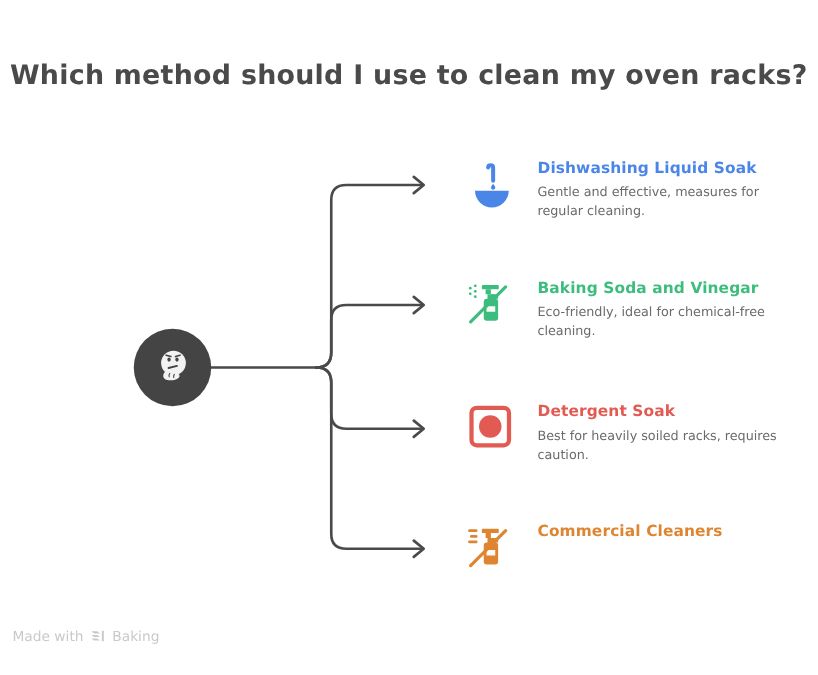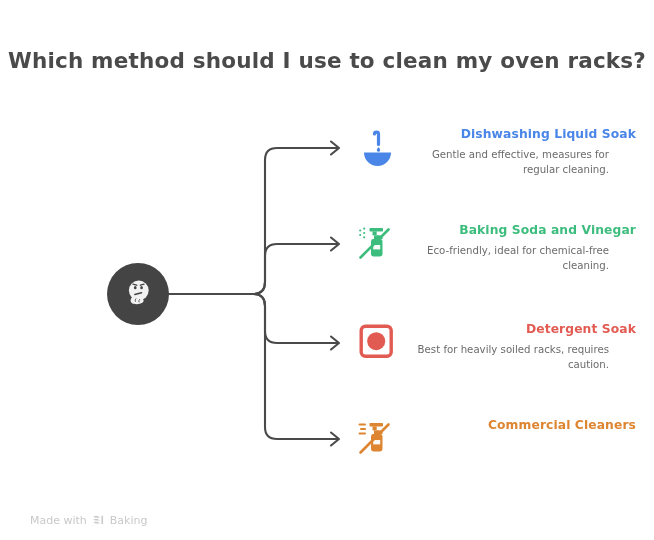--- a/index.html
+++ b/index.html
@@ -57,24 +57,23 @@
     border-radius: 50%;
     background: #444444;
     display: flex;
     align-items: center;
     justify-content: center;
   }
 
   
   .branch {
     position: absolute;
-    left: 356px;
+    left: 372px;
     width: 280px;
     display: block;
-    text-align: right;
   }
   .branch-icon {
     position: absolute;
     left: 0;
     top: 0;
     width: 42px;
     height: 42px;
     display: flex;
     align-items: flex-start;
     justify-content: center;
@@ -97,31 +96,30 @@
     font-weight: 400;
     line-height: 14.5px;
     color: #6b6b6b;
     margin: 0;
     width: 195px;
   }
 
   
   #footer {
     position: absolute;
-    left: 30px;
+    left: 10px;
     top: 503px;
     display: flex;
     align-items: flex-start;
     gap: 5px;
     color: #c9c9c9;
     font-family: "DejaVu Sans", sans-serif;
     font-size: 11px;
     font-weight: 400;
     user-select: none;
-    margin-top: 11px;
   }
   #footer .napkin-word { color: #c9c9c9; }
 </style>
 </head>
 <body>
 
 <div id="canvas">
 
   <div id="title">Which method should I use to clean my oven racks?</div>
 

